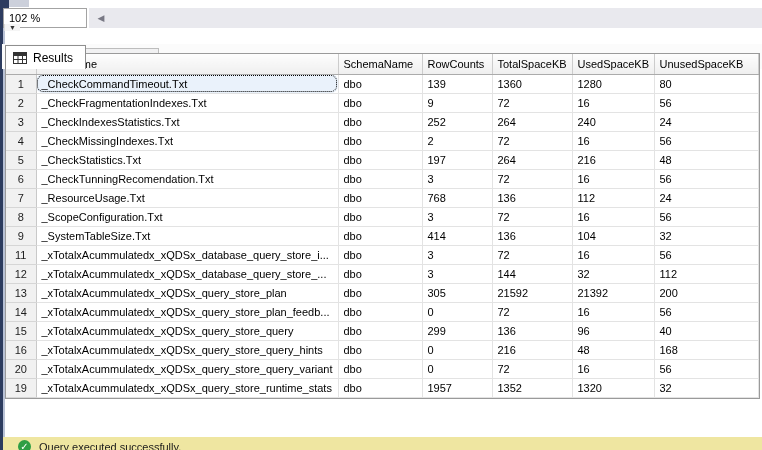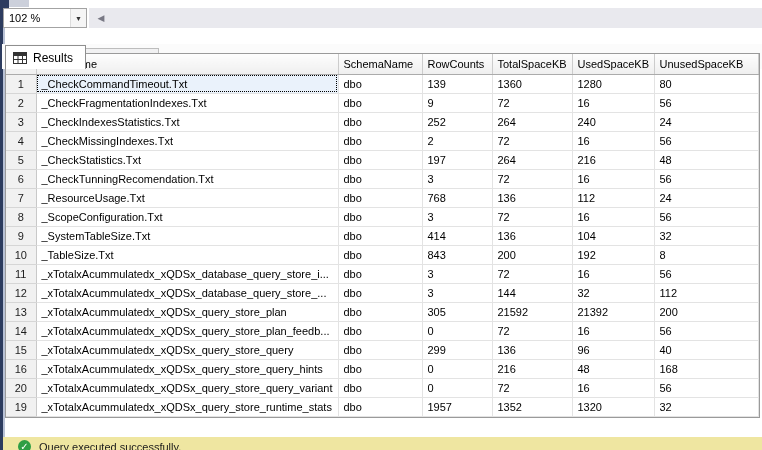--- a/index.html
+++ b/index.html
@@ -7,21 +7,21 @@
   #screen { position:relative; width:762px; height:450px; background:#ffffff; overflow:hidden; font-size:11px; color:#000; }
 
   
   .left-strip  { position:absolute; left:0; top:0; width:3px; height:450px; background:#2d3c5f; }
   .left-strip2 { position:absolute; left:3px; top:28px; width:2px; height:422px; background:#b9c2d6; }
   .corner-dark { position:absolute; left:0; top:0; width:9px; height:8px; background:#2d3c5f; }
   .corner-gray { position:absolute; left:9px; top:0; width:20px; height:7px; background:#ccd0db; }
 
   
   .toolbar-row { position:absolute; left:3px; top:8px; right:0; height:20px; }
-  .zoom-combo { position:absolute; left:0; top:0; width:84px; height:20px; background:#fff; border:1px solid #a3a3a3; display:flex; align-items:stretch; }
+  .zoom-combo { position:absolute; left:0; top:0; width:84px; height:20px; background:#fff; border:1px solid #a3a3a3; display:flex; align-items:stretch;flex-direction:column; }
   .zoom-value { flex:1; padding:3px 0 0 5px; font-size:11px; color:#000; }
   .combo-btn { width:16px; display:flex; align-items:center; justify-content:center; background:#f5f5f5; border-left:1px solid #dcdcdc; font-size:7px; color:#333; }
   .hscroll { position:absolute; left:86px; right:0; top:0; height:20px; background:#e9e9ee; }
   .hscroll-arrow { position:absolute; left:4px; top:0; width:16px; height:20px; display:flex; align-items:center; justify-content:center; color:#787884; font-size:9px; }
 
   
   .tab-strip { position:absolute; left:2px; top:28px; right:0; height:25px; background:#fbfbfb;margin-top:16px; }
   .tab { position:absolute; bottom:0; display:flex; align-items:center; gap:6px; font-size:12px; white-space:nowrap; }
   .tab.active { left:3px; height:24px; background:#ffffff; border:1px solid #8f8f8f; border-bottom:none; padding:0 12px 0 7px; z-index:2; }
   .tab.inactive { left:81px; height:21px; background:#f1f1f2; border:1px solid #bdbdbd; border-bottom:none; padding:17px 12px 0 7px; color:#1a1a1a;flex-direction:column; }
@@ -30,21 +30,21 @@
   
   .grid-area { position:absolute; left:5px; top:53px; background:#fff; border:1px solid #9a9a9a; }
   table { border-collapse:collapse; table-layout:fixed; width:752px; font-size:11px; }
   col.c-num{width:30px;} col.c-name{width:302px;} col.c-schema{width:84px;}
   col.c-rows{width:70px;} col.c-total{width:80px;} col.c-used{width:82px;} col.c-unused{width:104px;}
   th, td { height:19px; padding:0 2px 0 5px; white-space:nowrap; overflow:hidden; text-align:left; font-weight:normal; }
   thead th { height:20px; background:linear-gradient(#fdfdfd,#efefef); border-right:1px solid #cccccc; border-bottom:1px solid #ababab; color:#000; }
   thead th.corner { background:#f1f1f1; }
   td { border-right:1px solid #e3e3e3; border-bottom:1px solid #e3e3e3; background:#fff; }
   td.rowhead { background:#f1f1f1; border-right:1px solid #c9c9c9; border-bottom:1px solid #d6d6d6; text-align:center; padding:0 2px; color:#1c1c1c; }
-  td.sel { background:#eaf2fb; outline:1px dotted #000; outline-offset:-2px; }
+  td.sel { background:#eaf2fb; outline:1px dotted #000; outline-offset:-2px;border-radius:7px; }
 
   
   .status-bar { position:absolute; left:3px; top:437px; right:0; height:22px; background:#efe6a1; display:flex; align-items:flex-start; }
   .status-icon { margin:3px 8px 0 15px; width:13px; height:13px; border-radius:50%; background:#2f9e44; color:#fff; font-size:10px; line-height:13px; text-align:center; flex:0 0 auto; }
   .status-text { margin-top:4px; font-size:11px; color:#1a1a1a; }
 </style>
 </head>
 <body>
 
 <div id="screen">
@@ -189,29 +189,20 @@
           <tr>
             <td class="rowhead">9</td>
             <td>_SystemTableSize.Txt</td>
             <td>dbo</td>
             <td>414</td>
             <td>136</td>
             <td>104</td>
             <td>32</td>
           </tr>
           <tr>
-            <td class="rowhead">10</td>
-            <td>_TableSize.Txt</td>
-            <td>dbo</td>
-            <td>843</td>
-            <td>200</td>
-            <td>192</td>
-            <td>8</td>
-          </tr>
-          <tr>
             <td class="rowhead">11</td>
             <td>_xTotalxAcummulatedx_xQDSx_database_query_store_i...</td>
             <td>dbo</td>
             <td>3</td>
             <td>72</td>
             <td>16</td>
             <td>56</td>
           </tr>
           <tr>
             <td class="rowhead">12</td>

